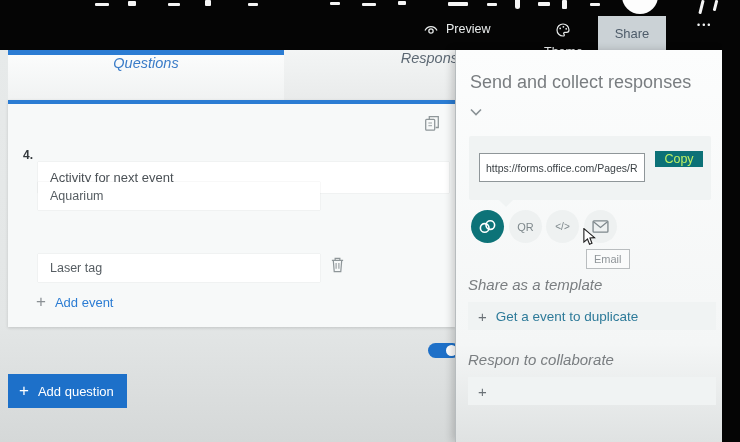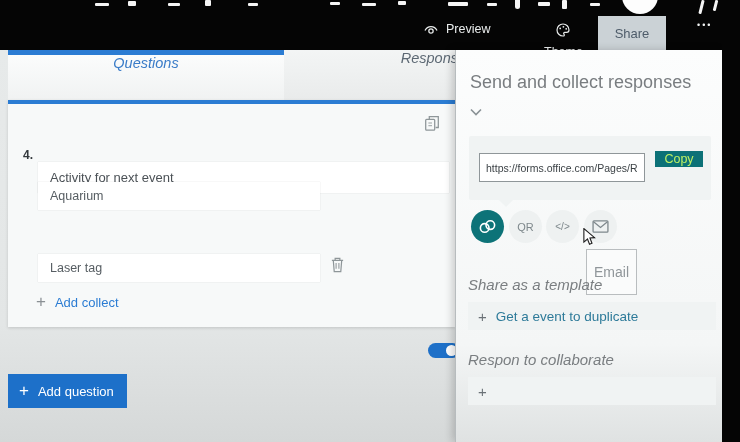--- a/index.html
+++ b/index.html
@@ -56,21 +56,21 @@
              font-family:"Liberation Sans","DejaVu Sans",sans-serif;font-size:10.5px;color:#3c4246;
              padding:0 6px;box-sizing:border-box;white-space:nowrap;overflow:hidden;outline:none;}
   .copy-btn{position:absolute;right:8px;top:15px;width:48px;height:16px;background:#0c7177;color:#bef264;
             font-size:12.5px;display:flex;align-items:center;justify-content:center;cursor:pointer;}
   .circ{position:absolute;top:160px;width:33px;height:33px;border-radius:50%;background:#eef1f1;
         display:flex;align-items:center;justify-content:center;color:#7e888c;cursor:pointer;}
   .circ.sel{background:#0d7378;}
   .circ .t{font-size:11px;}
   .cursor{position:absolute;left:126px;top:178px;}
   .tip{position:absolute;left:130px;top:199px;border:1px solid #b9bdbf;background:#fafbfb;color:#90969a;
-       font-size:14px;padding:14px 7px;}
+       font-size:11px;padding:3px 7px;}
   .sec-title{position:absolute;left:12px;font-size:15px;color:#7a7e81;font-style:italic;}
   .sec-box{position:absolute;left:12px;width:248px;height:28px;background:#f0f3f3;
            display:flex;align-items:center;gap:9px;padding-left:10px;box-sizing:border-box;cursor:pointer;}
   .sec-box .plus{color:#6b7277;font-size:15px;}
   .sec-box .lbl{color:#2d7a99;font-size:13.5px;}
   .right-strip{position:absolute;left:722px;top:0;width:18px;height:442px;background:#050505;}
 </style>
 </head>
 <body>
 
@@ -153,21 +153,21 @@
       </div>
 
       <svg class="trash" width="15" height="17" viewBox="0 0 16 18">
         <path d="M2 4.5 h12 M5.5 4.5 v-2 h5 v2" fill="none" stroke="#8e9699" stroke-width="1.3"></path>
         <path d="M3.5 4.5 l1 12 h7 l1-12" fill="none" stroke="#8e9699" stroke-width="1.3"></path>
         <path d="M6.5 7.5 v6 M9.5 7.5 v6" stroke="#8e9699" stroke-width="1.1"></path>
       </svg>
 
       <div class="add-option">
         <span class="plus">+</span>
-        <span class="lbl">Add collect</span>
+        <span class="lbl">Add event</span>
       </div>
     </div>
 
     <div class="toggle">
       <div class="knob"></div>
     </div>
 
     <div class="add-q-btn">
       <span class="plus">+</span>
       <span>Add question</span>

